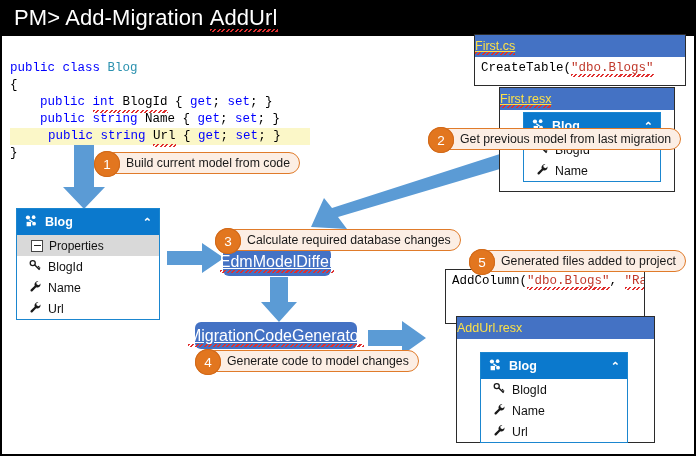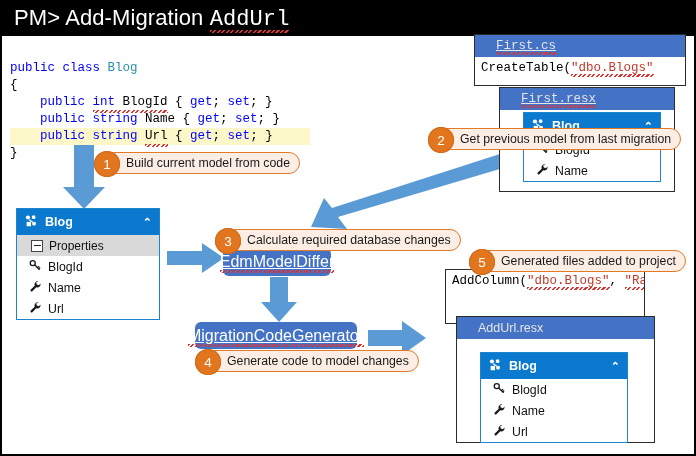--- a/index.html
+++ b/index.html
@@ -17,31 +17,31 @@
     position:absolute;left:12px;top:3px;color:#fff;font-size:22px;
     font-family:"Liberation Sans", sans-serif;letter-spacing:.1px;white-space:nowrap;
   }
   .sq-under{
     display:inline-block;position:relative;
   }
   .sq-under:after{
     content:"";position:absolute;left:0;right:0;bottom:-1px;height:3px;
     background-image:repeating-linear-gradient(135deg,#e03030 0 1.6px,transparent 1.6px 3.2px);
   }
-  .wlink{text-decoration:underline;font-family:Liberation Mono, monospace;}
+  .wlink{text-decoration:underline;}
   
   .codeblock{
     position:absolute;left:8px;top:58px;width:300px;
     font-family:"Liberation Mono", monospace;font-size:12.5px;line-height:17px;
     color:#000;white-space:pre;
   }
   .codeblock .ln{height:17px;}
   .kw{color:#0000ff;}
   .typ{color:#2b91af;}
-  .hl{background:#fbf7c8;}
+  .hl{background:#fbf7c8;padding-left:8px;}
   .sqr{position:relative;display:inline-block;}
   .sqr:after{
     content:"";position:absolute;left:0;right:0;bottom:-2px;height:3px;
     background-image:repeating-linear-gradient(135deg,#e03030 0 1.6px,transparent 1.6px 3.2px);
   }
   
   .callout{
     position:absolute;height:22px;display:flex;align-items:center;
     background:#fceee4;border:1.3px solid #e07b2a;border-radius:11px;
     padding:0 9px 0 22px;font-size:12.3px;color:#1a1a1a;white-space:nowrap;
@@ -72,22 +72,22 @@
     content:"";position:absolute;left:1.5px;right:1.5px;top:4px;height:1.4px;background:#222;
   }
   .prow{
     height:21px;display:flex;align-items:center;font-size:12.3px;color:#111;
     padding-left:12px;box-sizing:border-box;
   }
   .prow .lbl{margin-left:6px;}
   
   .filewin{position:absolute;background:#fff;border:1.4px solid #2b2b2b;box-sizing:border-box;}
   .filehead{
-    height:22px;background:#4472c4;color:#e5e5e5;font-size:12.5px;display:flex;
-    align-items:center;padding:0 21px;box-sizing:border-box;
+    height:22px;background:#4472c4;color:#fde047;font-size:12.5px;display:flex;
+    align-items:center;padding:0 0;box-sizing:border-box;
   }
   .filecode{
     font-family:"Liberation Mono", monospace;font-size:12.5px;color:#000;
     padding:4px 6px;white-space:nowrap;overflow:hidden;
   }
   .str{color:#c0392b;}
   
   .node{
     position:absolute;background:#4472c4;border-radius:6px;color:#fff;font-size:16px;
     display:flex;align-items:center;justify-content:center;box-sizing:border-box;

